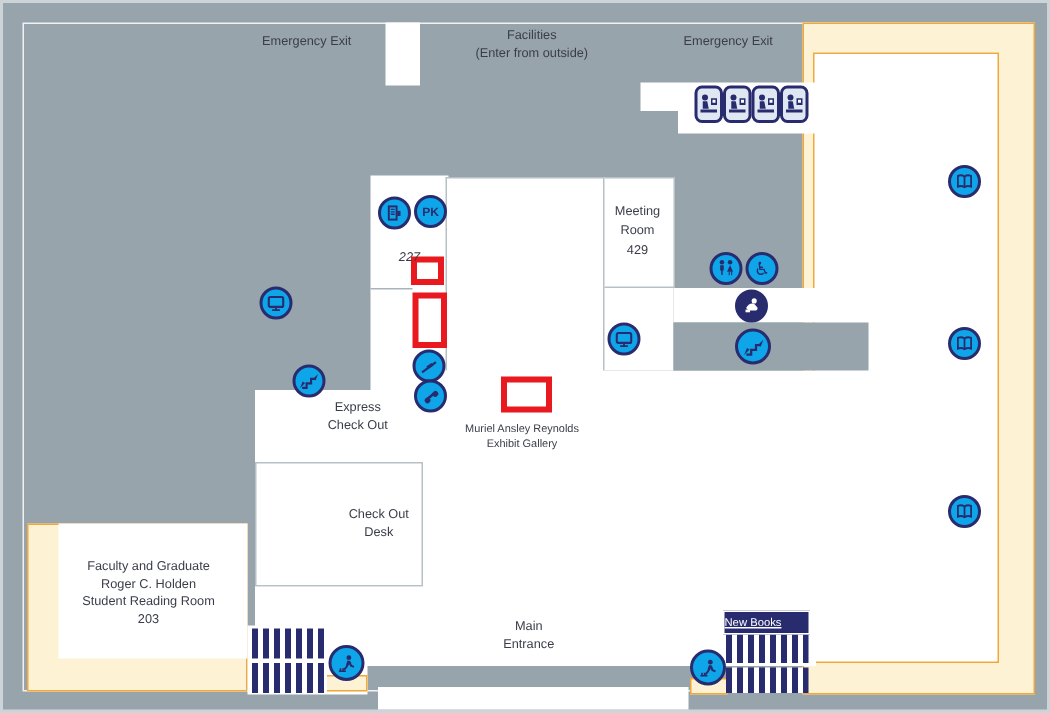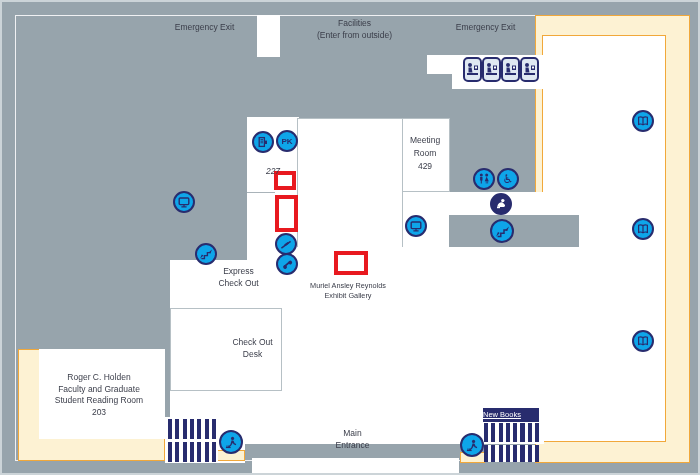--- a/index.html
+++ b/index.html
@@ -257,23 +257,23 @@
   </div>
   <div class="lbl small" style="left:288px;top:279px;width:116px;">
     <div>Muriel Ansley Reynolds</div>
     <div>Exhibit Gallery</div>
   </div>
   <div class="lbl" style="left:200px;top:335px;width:101px;">
     <div>Check Out</div>
     <div>Desk</div>
   </div>
   <div class="lbl" style="left:25px;top:370px;width:144px;">
+    <div>Faculty and Graduate</div>
     <div>Roger C. Holden</div>
-    <div>Faculty and Graduate</div>
     <div>Student Reading Room</div>
     <div>203</div>
   </div>
-  <div class="lbl" style="left:310px;top:426px;width:81px;">
+  <div class="lbl" style="left:310px;top:410px;width:81px;">
     <div>Main</div>
     <div>Entrance</div>
   </div>
 
 </div>
 
 </body></html>

